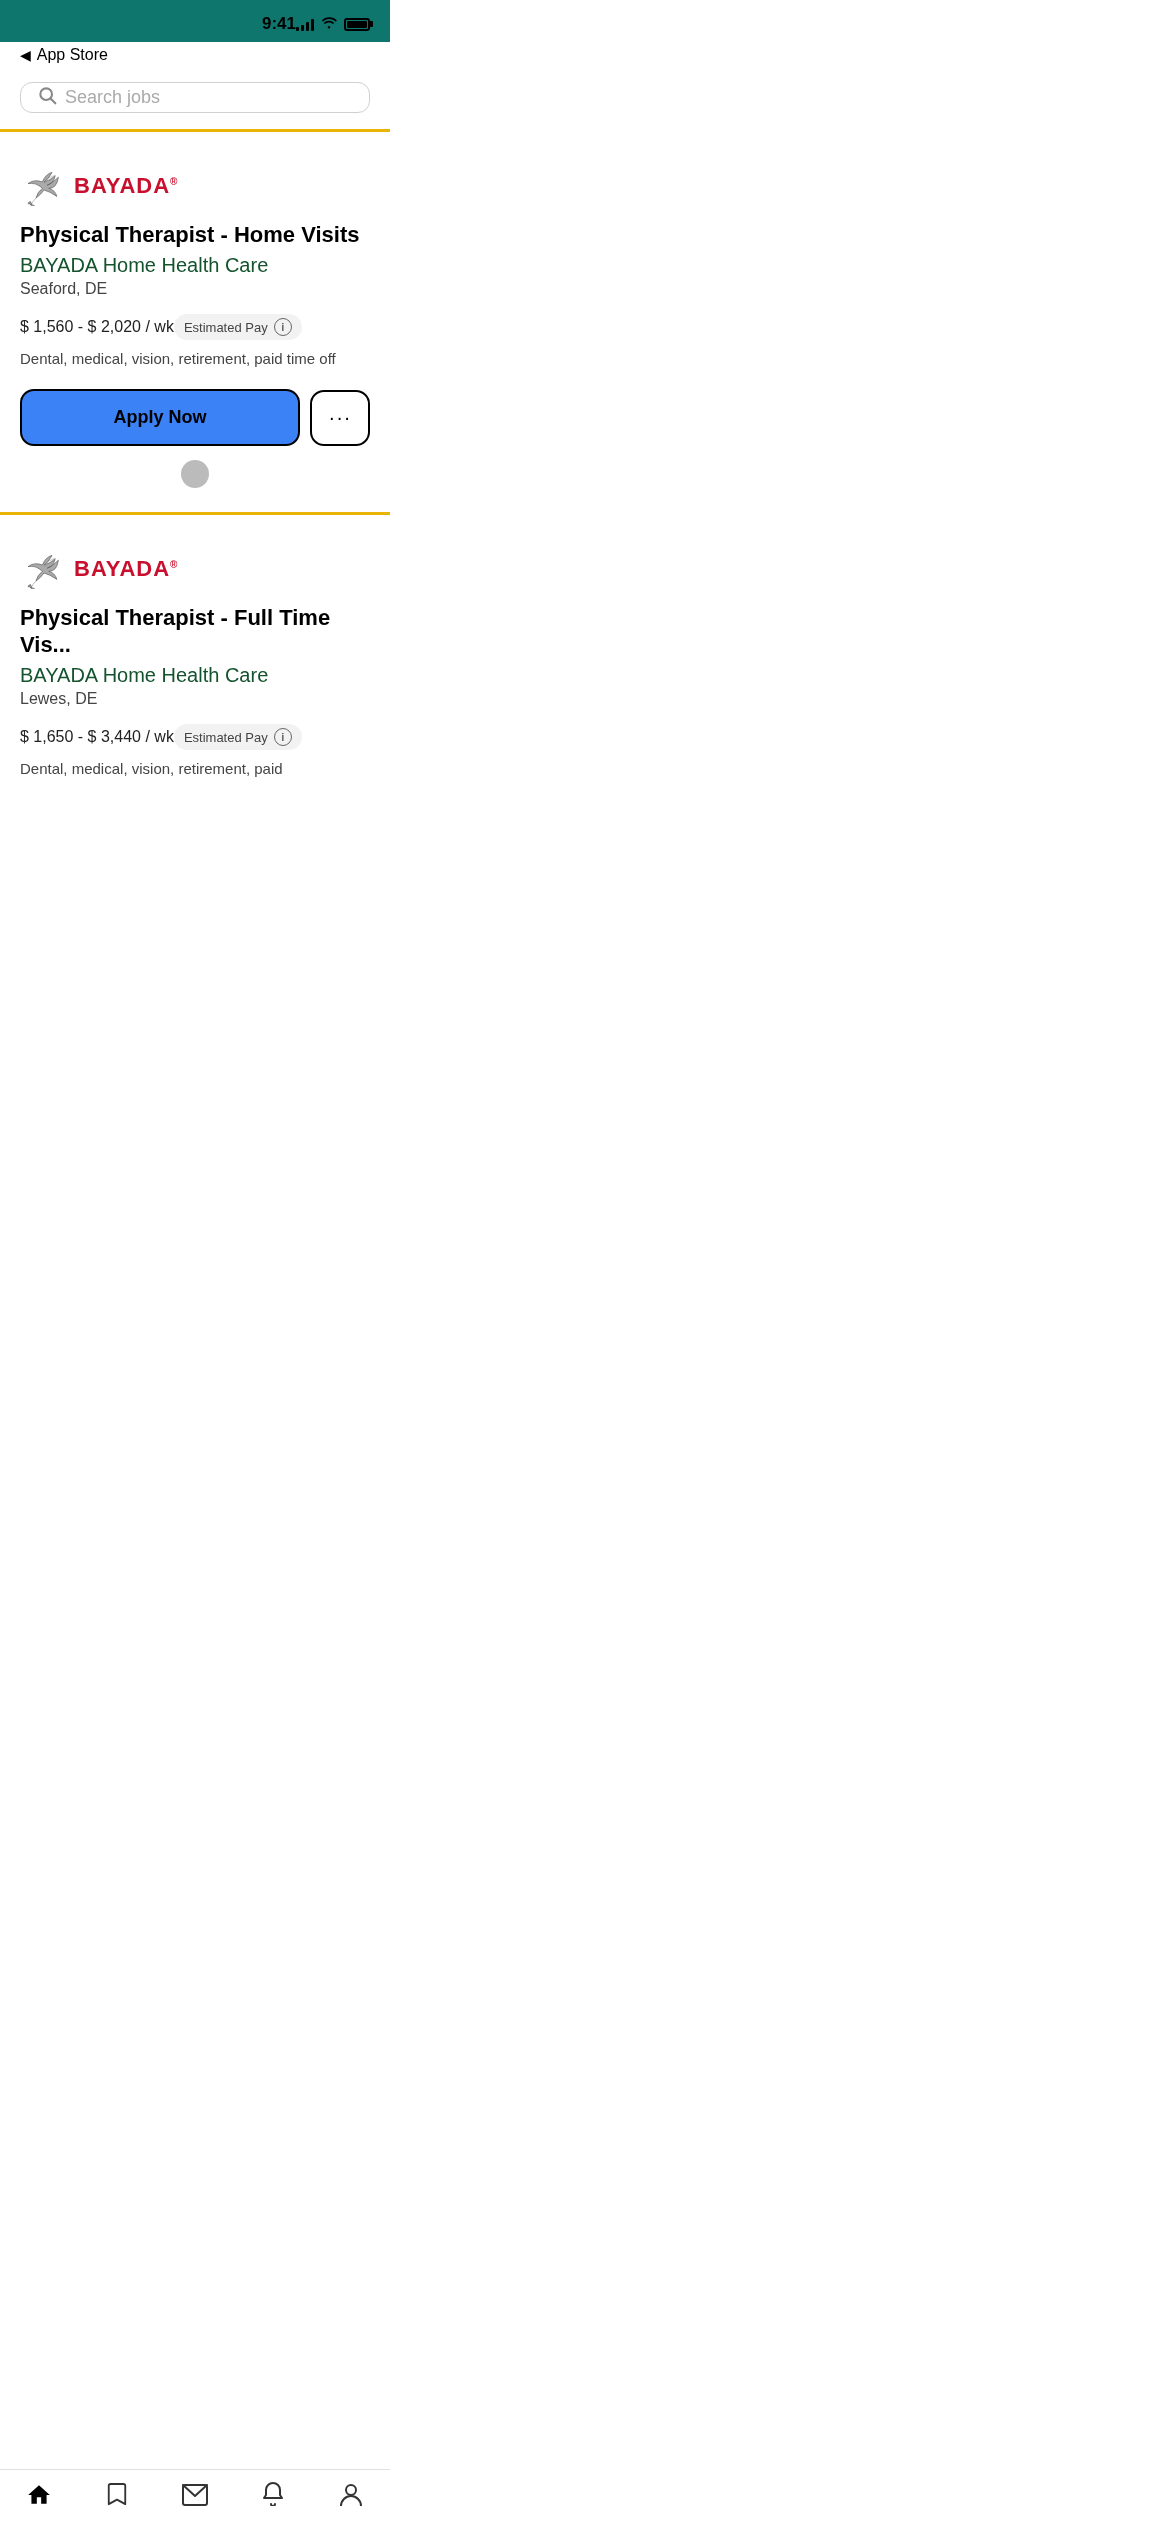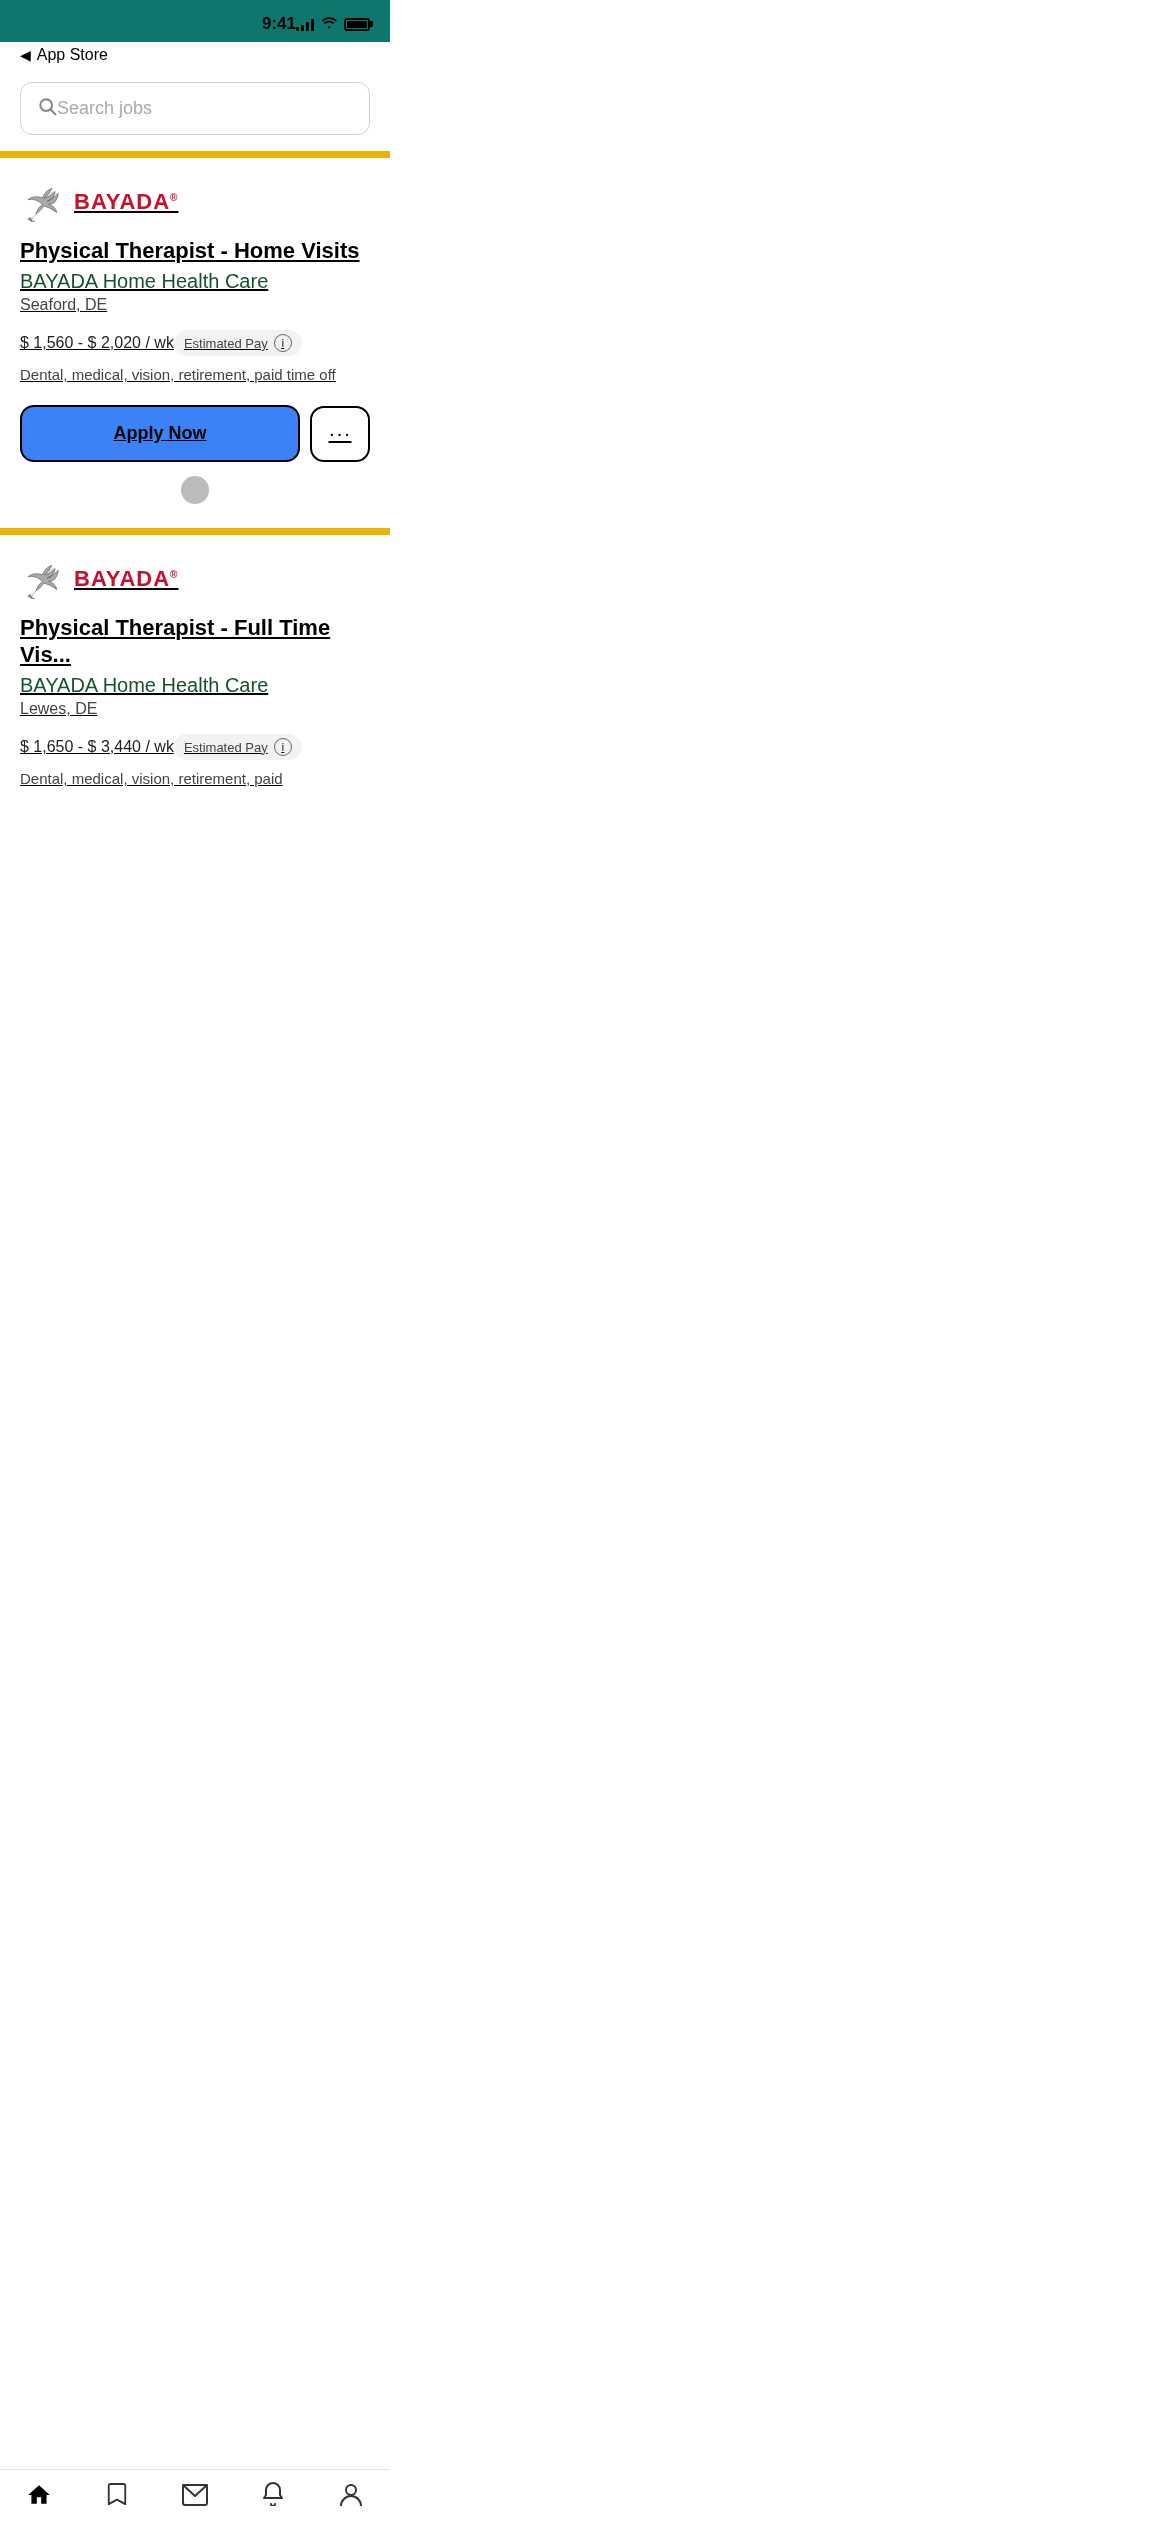--- a/index.html
+++ b/index.html
@@ -97,24 +97,24 @@
     }
 
     
     .search-container {
       padding: 10px 20px 16px;
     }
 
     .search-bar {
       display: flex;
       align-items: center;
-      gap: 0;
+      gap: 8px;
       border: 1.5px solid #d0d0d0;
       border-radius: 12px;
-      padding: 13px 16px;
+      padding: 2px 16px;
       background: #fff;
     }
 
     .search-icon-svg {
       color: #888;
       font-size: 18px;
     }
 
     .search-placeholder {
       font-size: 18px;
@@ -125,23 +125,22 @@
     .section-heading {
       padding: 12px 20px 20px;
       font-size: 26px;
       font-weight: 800;
       color: #000;
       line-height: 1.2;
     }
 
     
     .job-card {
-      padding: 24px 20px 24px;
-      border-top: 7px solid #eab308;
-      text-decoration: underline;
+      padding: 34px 20px 24px;
+      border-top: 3px solid #eab308;
     }
 
     .company-logo {
       display: flex;
       align-items: center;
       margin-bottom: 16px;
     }
 
     .bayada-logo {
       display: flex;

